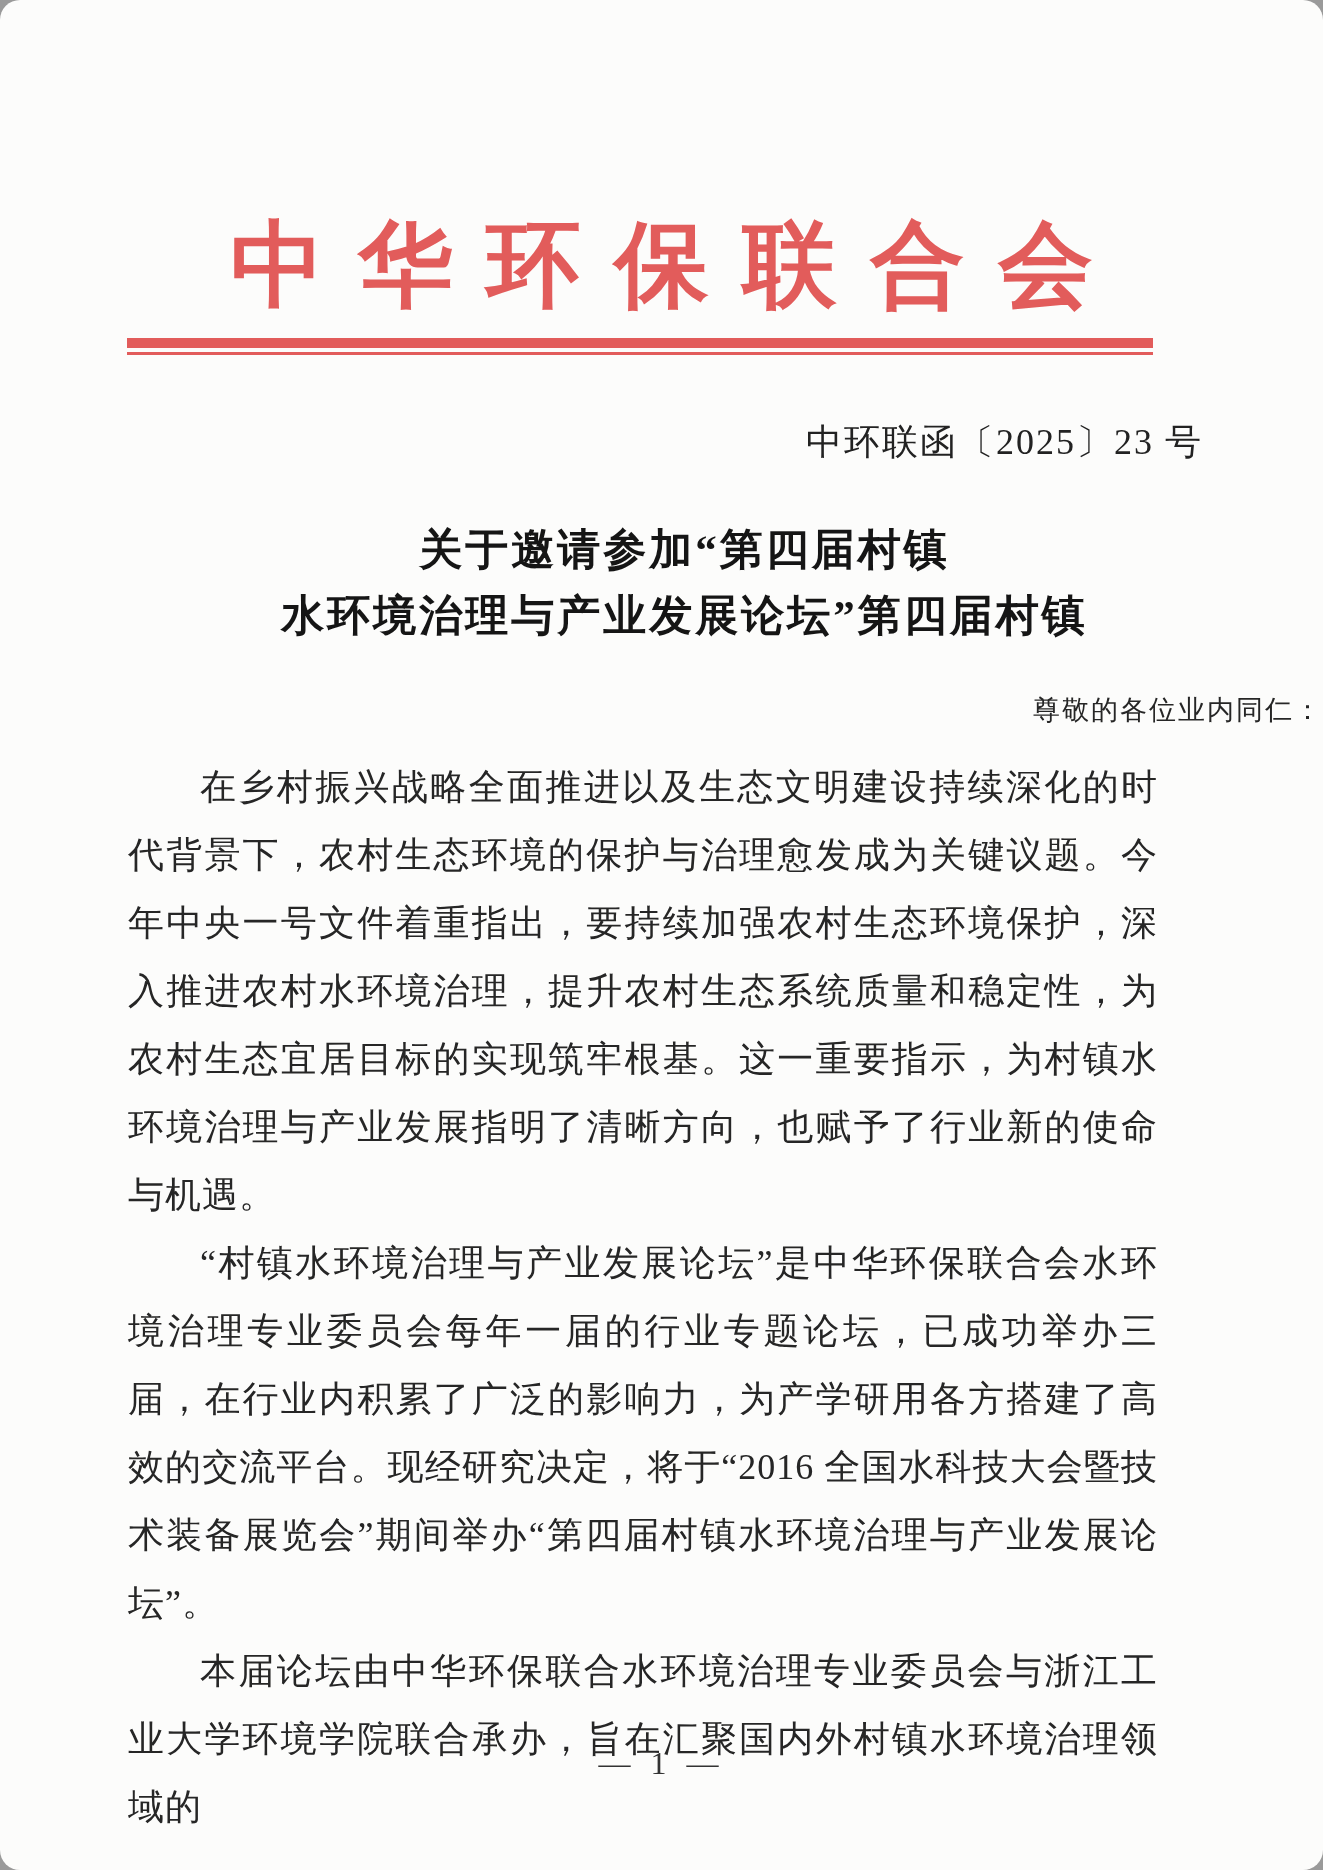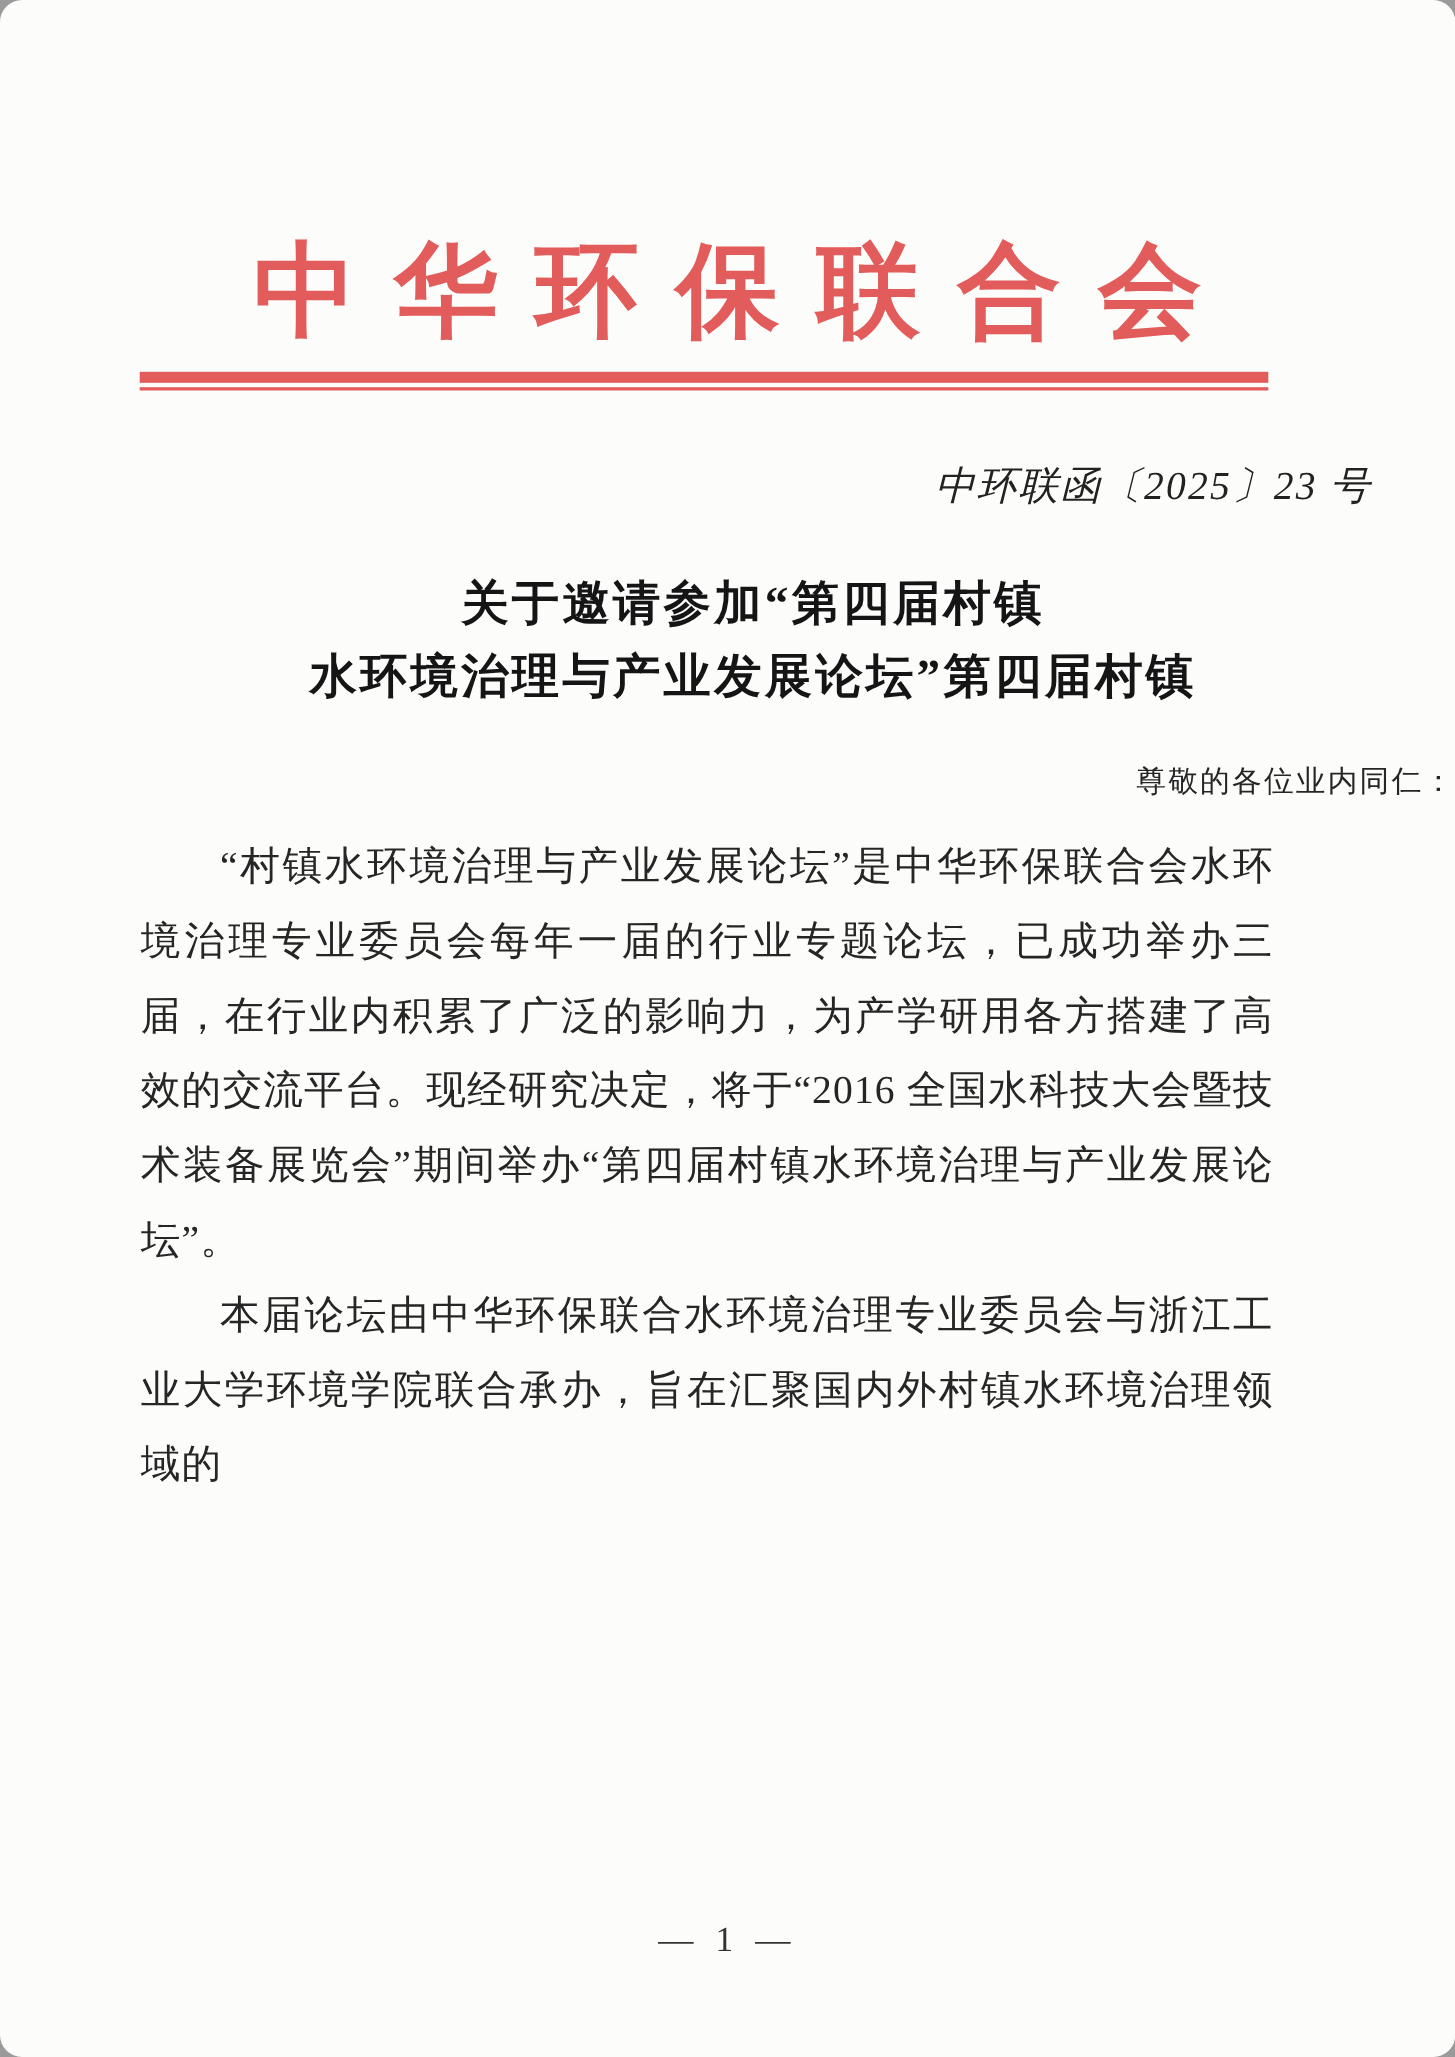--- a/index.html
+++ b/index.html
@@ -36,27 +36,26 @@
   }
   .rule{
     width:1026px;
     margin:20px 0 0 127px;
   }
   .rule .thick{height:10px;background:var(--red);}
   .rule .thin{height:3px;background:var(--red);margin-top:4px;}
   
   .doc-number{
     margin-top:62px;
-    padding-right:76px;
+    padding-right:120px;
     text-align:right;
     font-size:36px;
     line-height:50px;
     color:#222;
     letter-spacing:2px;
-    font-style:italic;
   }
   
   .title{
     margin:50px 0 0 0;
     text-align:center;
     font-size:43px;
     line-height:66px;
     font-weight:bold;
     color:#151515;
     letter-spacing:3px;
@@ -108,19 +107,20 @@
   <div class="doc-number">中环联函〔2025〕23 号</div>
 
   <h2 class="title">
     <span>关于邀请参加“第四届村镇</span><br>
     <span>水环境治理与产业发展论坛”第四届村镇</span>
   </h2>
 
   <div class="salutation">尊敬的各位业内同仁：</div>
 
   <div class="body">
+    <p>在乡村振兴战略全面推进以及生态文明建设持续深化的时代背景下，农村生态环境的保护与治理愈发成为关键议题。今年中央一号文件着重指出，要持续加强农村生态环境保护，深入推进农村水环境治理，提升农村生态系统质量和稳定性，为农村生态宜居目标的实现筑牢根基。这一重要指示，为村镇水环境治理与产业发展指明了清晰方向，也赋予了行业新的使命与机遇。</p>
     <p>“村镇水环境治理与产业发展论坛”是中华环保联合会水环境治理专业委员会每年一届的行业专题论坛，已成功举办三届，在行业内积累了广泛的影响力，为产学研用各方搭建了高效的交流平台。现经研究决定，将于“2016 全国水科技大会暨技术装备展览会”期间举办“第四届村镇水环境治理与产业发展论坛”。</p>
     <p>本届论坛由中华环保联合水环境治理专业委员会与浙江工业大学环境学院联合承办，旨在汇聚国内外村镇水环境治理领域的</p>
   </div>
 
   <div class="page-number">— 1 —</div>
 
 </div>
 
 </body></html>

